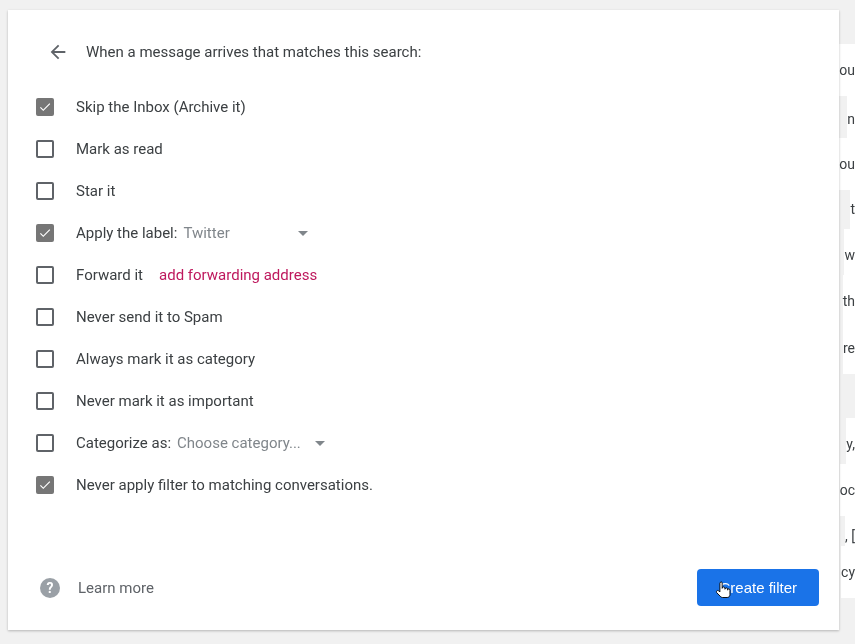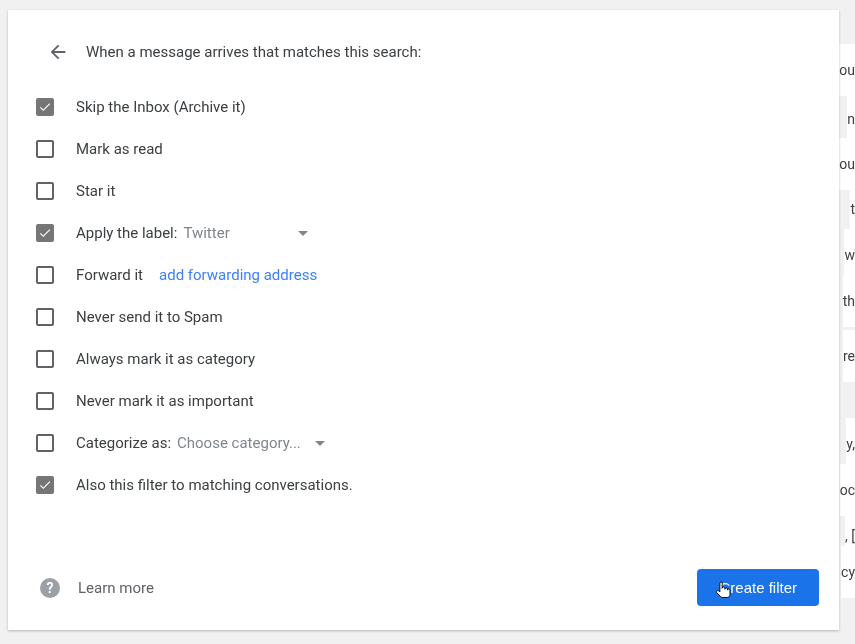--- a/index.html
+++ b/index.html
@@ -97,21 +97,21 @@
       height: 0;
       border-left: 5px solid transparent;
       border-right: 5px solid transparent;
       border-top: 5px solid #80868b;
       margin-left: 60px;
     }
     .dropdown-arrow.narrow {
       margin-left: 6px;
     }
     .link-text {
-      color: #3b82f6;
+      color: #be185d;
       font-size: 15px;
       margin-left: 16px;
       cursor: pointer;
     }
     .footer {
       position: absolute;
       bottom: 24px;
       left: 0;
       right: 0;
       display: flex;
@@ -167,21 +167,21 @@
   </style>
 </head>
 <body>
 
 <div class="bg-text" style="top:44px">ou</div>
 <div class="bg-text" style="top:93px">n</div>
 <div class="bg-text" style="top:138px">ou</div>
 <div class="bg-text" style="top:183px">t</div>
 <div class="bg-text" style="top:229px">w</div>
 <div class="bg-text" style="top:275px">th</div>
-<div class="bg-text" style="top:330px">re</div>
+<div class="bg-text" style="top:322px">re</div>
 <div class="bg-text" style="top:418px">y,</div>
 <div class="bg-text" style="top:464px">oc</div>
 <div class="bg-text" style="top:510px">, [</div>
 <div class="bg-text" style="top:546px">cy</div>
 
 <div class="dialog">
   <div class="header-row">
     <div class="back-arrow">
       <svg width="22" height="22" viewBox="0 0 24 24" fill="#5f6368">
           <path d="M20 11H7.83l5.59-5.59L12 4l-8 8 8 8 1.41-1.41L7.83 13H20v-2z"></path>
@@ -268,21 +268,21 @@
         <span class="dropdown-arrow narrow"></span>
       </div>
     </div>
 
     <div class="option-row">
       <div class="checkbox checked">
         <svg width="14" height="14" viewBox="0 0 24 24" fill="#fff">
             <path d="M9 16.17L4.83 12l-1.42 1.41L9 19 21 7l-1.41-1.41z"></path>
           </svg>
       </div>
-      <span class="option-label">Also this filter to matching conversations.</span>
+      <span class="option-label">Never apply filter to matching conversations.</span>
     </div>
 
   </div>
 
   <div class="footer">
     <div class="help-icon">?</div>
     <span class="learn-more">Learn more</span>
     <button class="create-filter-btn">
       <span>Create filter</span>
       <svg class="cursor-hand" width="22" height="26" viewBox="0 0 24 28">

